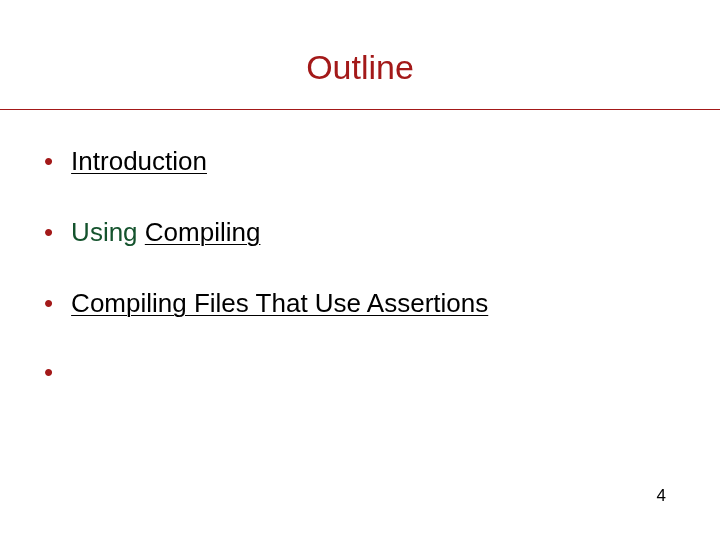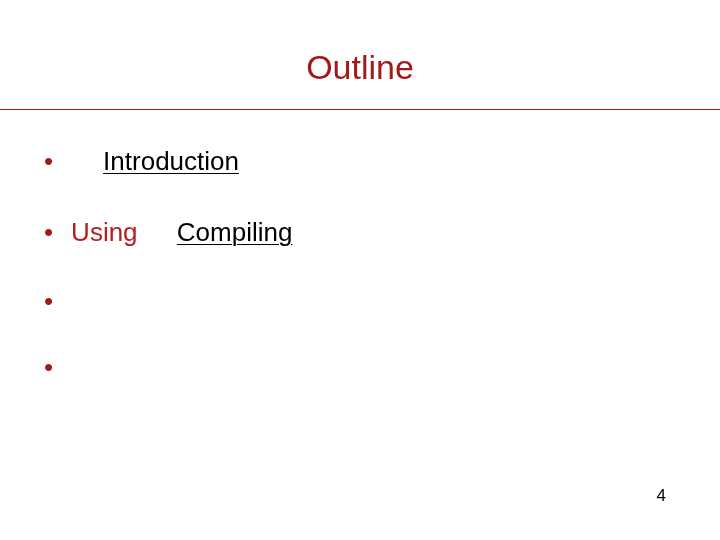--- a/index.html
+++ b/index.html
@@ -37,24 +37,23 @@
     color: #a31919;
     font-size: 26px;
     margin-right: 18px;
     line-height: 1;
   }
   .linked {
     text-decoration: underline;
     text-decoration-thickness: 1px;
     text-underline-offset: 3px;
     color: #000;
-    margin-left: 32px;
   }
   .plain {
-    color: #b91c1c;
+    color: #14532d;
   }
   .pagenum {
     position: absolute;
     right: 54px;
     bottom: 34px;
     font-size: 17px;
     color: #000;
   }
 </style>
 </head>
@@ -67,19 +66,20 @@
       <div class="item">
         <span class="bullet">•</span>
         <span><span class="linked">Introduction</span></span>
       </div>
       <div class="item">
         <span class="bullet">•</span>
         <span><span class="plain">Using </span><span class="linked">Compiling</span></span>
       </div>
       <div class="item">
         <span class="bullet">•</span>
+        <span><span class="linked">Compiling Files That Use Assertions</span></span>
       </div>
       <div class="item">
         <span class="bullet">•</span>
       </div>
     </div>
   <div class="pagenum">4</div>
 </div>
 
 </body></html>

